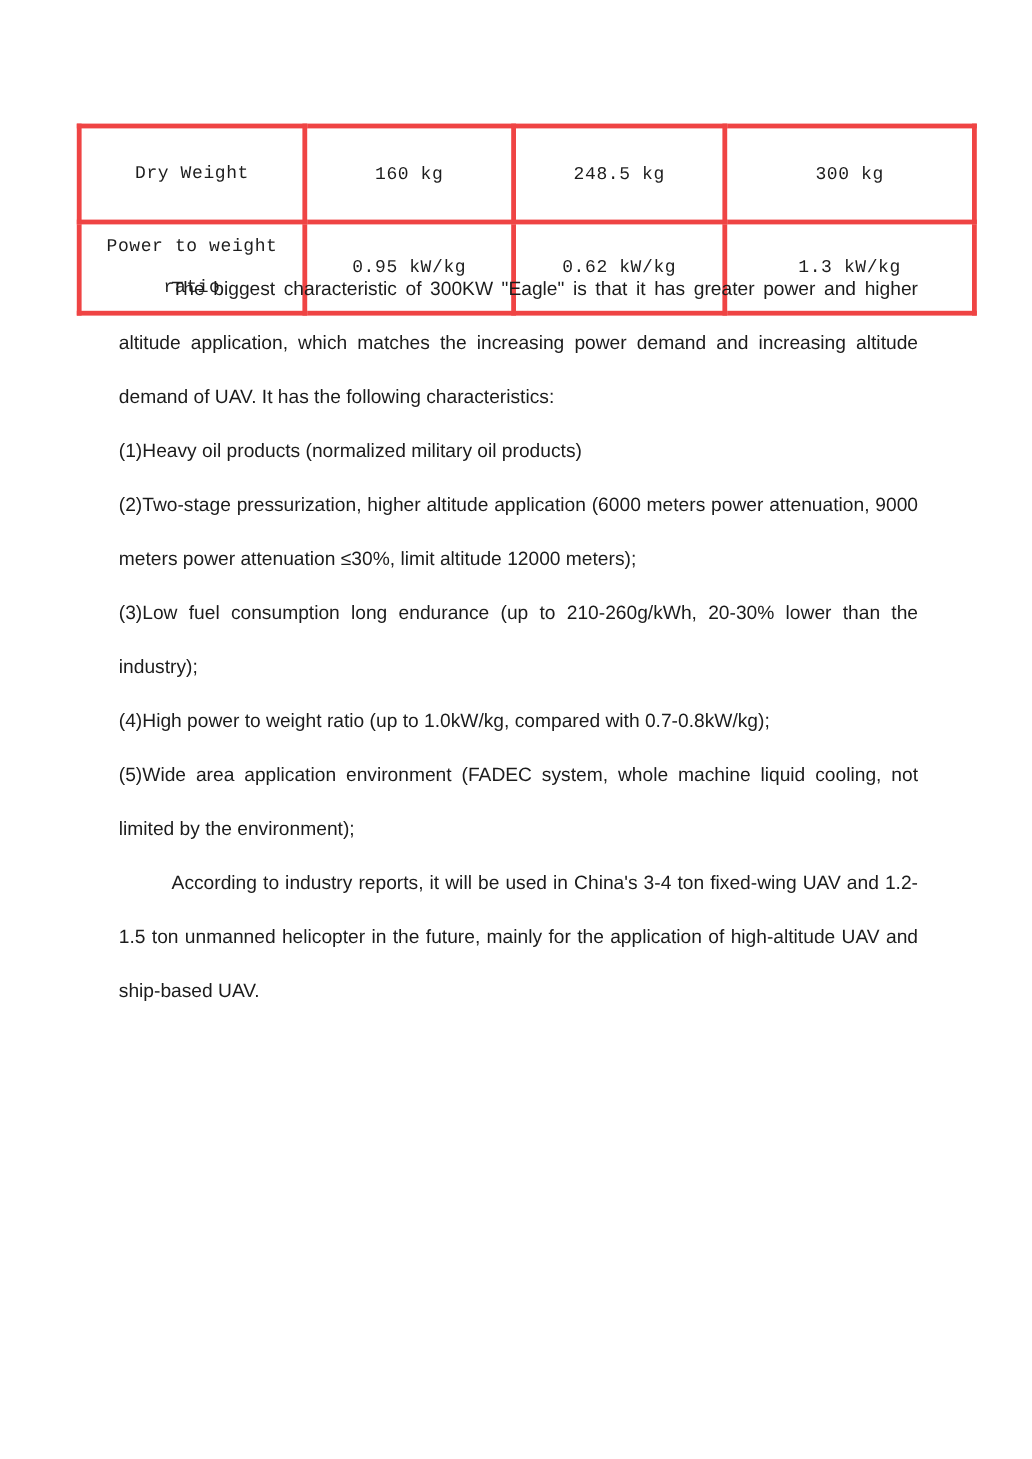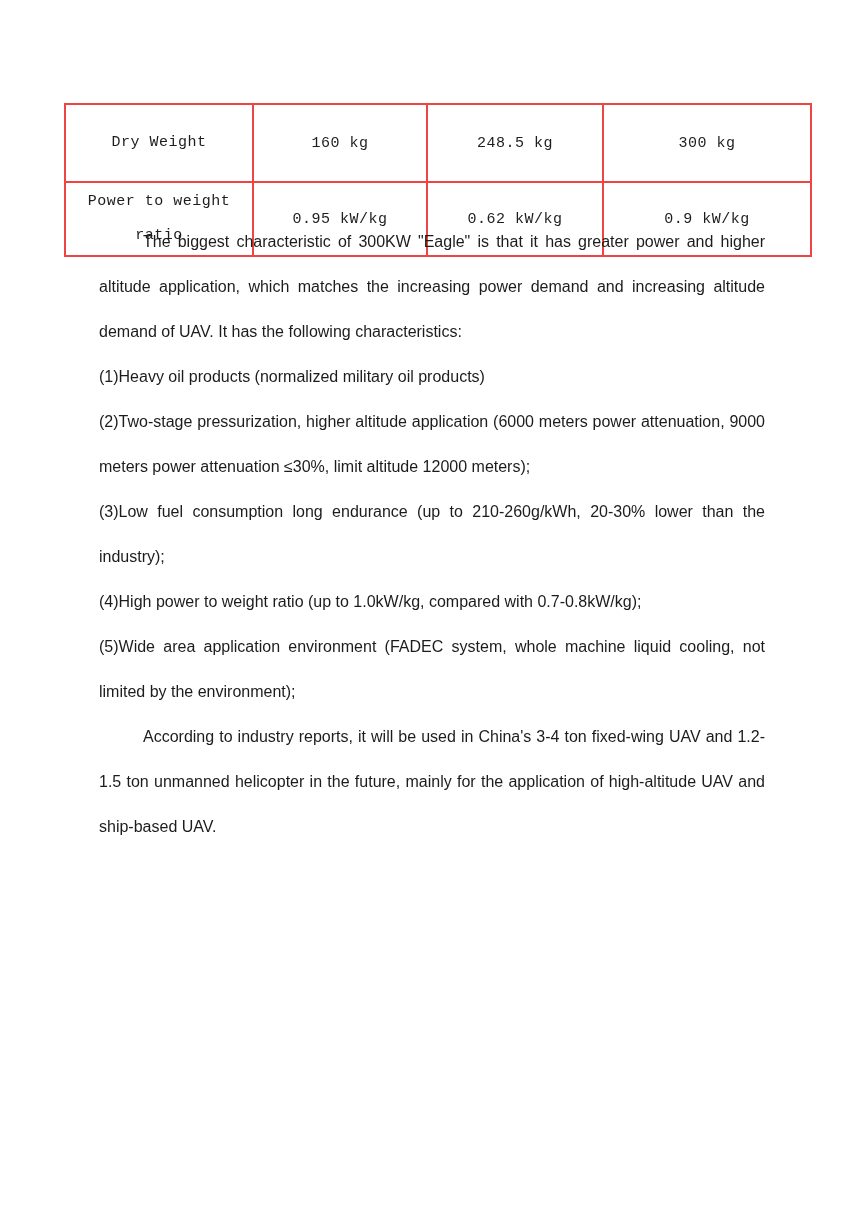--- a/index.html
+++ b/index.html
@@ -21,21 +21,21 @@
     left: 64px;
     top: 103px;
     width: 746px;
     border-collapse: collapse;
     table-layout: fixed;
     font-family: "Liberation Mono", monospace;
     font-size: 15px;
     color: #1d1d1d;
   }
   .spec-table td {
-    border: 2px solid #ef4444;
+    border: 4px solid #ef4444;
     text-align: center;
     vertical-align: middle;
     padding: 2px 18px;
     letter-spacing: 0.5px;
   }
   .spec-table tr.row-1 td { height: 72px; }
   .spec-table tr.row-2 td { height: 62px; }
   .spec-table td.label-cell { line-height: 34px; }
   
   .body-text {
@@ -73,21 +73,21 @@
       <tr class="row-1">
         <td class="label-cell">Dry Weight</td>
         <td>160 kg</td>
         <td>248.5 kg</td>
         <td>300 kg</td>
       </tr>
       <tr class="row-2">
         <td class="label-cell">Power to weight ratio</td>
         <td>0.95 kW/kg</td>
         <td>0.62 kW/kg</td>
-        <td>0.9 kW/kg</td>
+        <td>1.3 kW/kg</td>
       </tr>
     </tbody>
   </table>
 
   <div class="body-text">
     <p class="indented">The biggest characteristic of 300KW "Eagle" is that it has greater power and higher altitude application, which matches the increasing power demand and increasing altitude demand of UAV. It has the following characteristics:</p>
     <p>(1)Heavy oil products (normalized military oil products)</p>
     <p>(2)Two-stage pressurization, higher altitude application (6000 meters power attenuation, 9000 meters power attenuation ≤30%, limit altitude 12000 meters);</p>
     <p>(3)Low fuel consumption long endurance (up to 210-260g/kWh, 20-30% lower than the industry);</p>
     <p>(4)High power to weight ratio (up to 1.0kW/kg, compared with 0.7-0.8kW/kg);</p>

